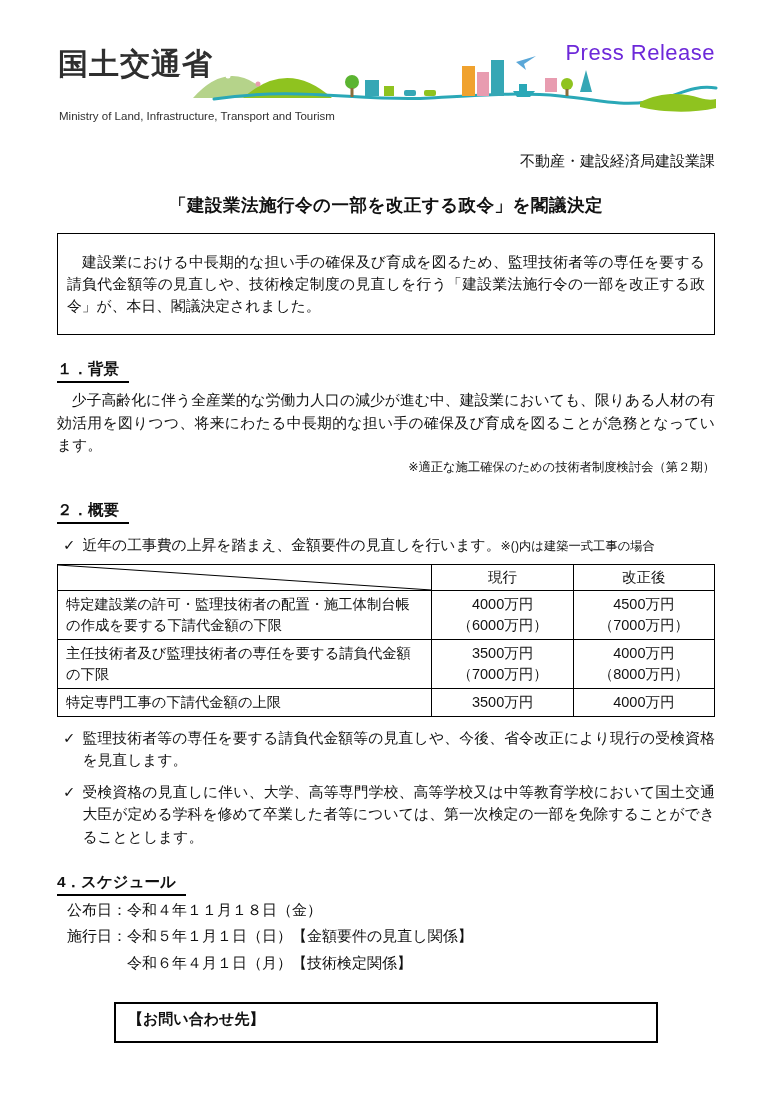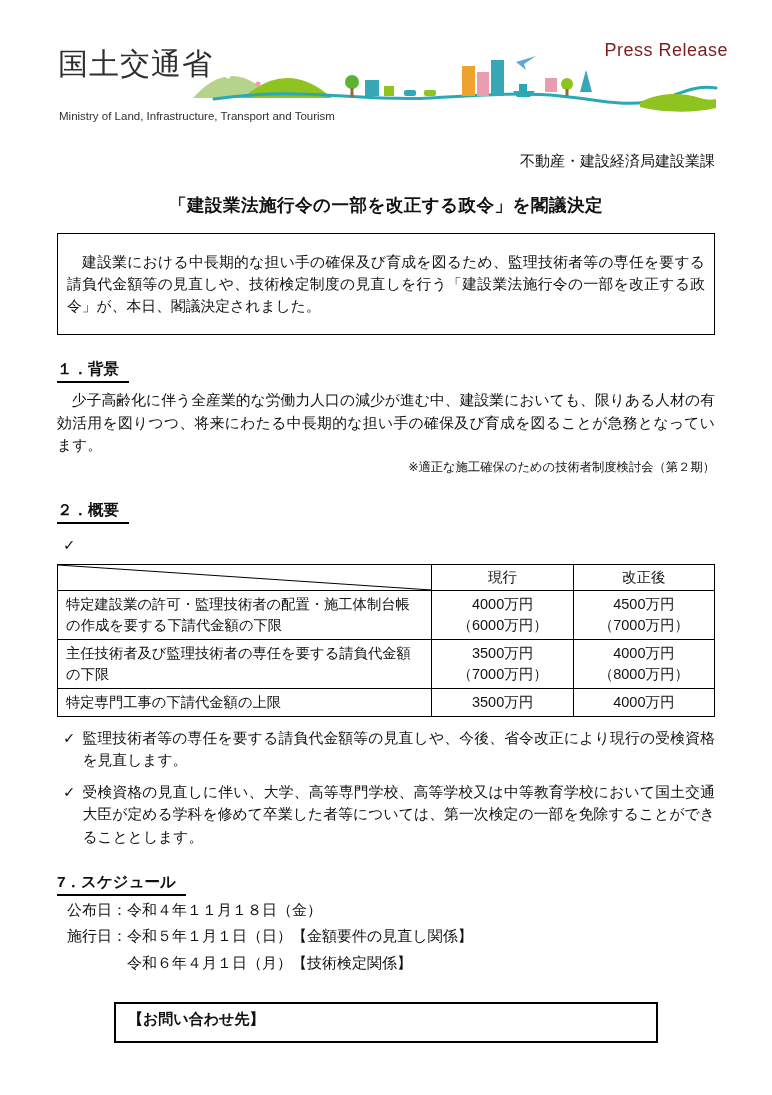--- a/index.html
+++ b/index.html
@@ -3,23 +3,23 @@
 <meta charset="utf-8">
 <style>
   * { margin:0; padding:0; box-sizing:border-box; }
   html,body { background:#ffffff; }
   body { font-family:"Liberation Sans","DejaVu Sans",sans-serif; color:#111; }
   .page { position:relative; width:772px; min-height:1095px; background:#fff; overflow:hidden; }
 
   
   .header { position:relative; height:138px; }
   .header-art { position:absolute; left:0; top:30px; width:772px; height:85px; pointer-events:none; }
-  .logo-jp { position:absolute; left:58px; top:44px; font-size:30px; font-weight:normal; color:#2f2f2f; letter-spacing:1px; }
+  .logo-jp { position:absolute; left:58px; top:44px; font-size:30px; font-weight:bold; color:#2f2f2f; letter-spacing:1px; }
   .logo-en { position:absolute; left:59px; top:110px; font-size:11.5px; color:#2f2f2f; }
-  .press-release { position:absolute; right:44px; top:40px; font-size:18px; color:#7f1d1d; letter-spacing:.5px; }
+  .press-release { position:absolute; right:57px; top:40px; font-size:22px; color:#6d28d9; letter-spacing:.5px; }
 
   
   .meta { margin:12px 57px 0; text-align:right; font-size:15px; line-height:1.5; }
   .doc-title { margin-top:20px; text-align:center; font-size:17.5px; font-weight:bold; letter-spacing:.5px; }
 
   
   .summary-box { margin:16px 57px 0; border:1.8px solid #000; padding:17px 9px; font-size:14.8px; line-height:1.5; text-align:justify; }
 
   
   .section { margin:0 57px; }
@@ -107,20 +107,21 @@
     <div class="sec-heading">１．背景</div>
     <p class="para">　少子高齢化に伴う全産業的な労働力人口の減少が進む中、建設業においても、限りある人材の有効活用を図りつつ、将来にわたる中長期的な担い手の確保及び育成を図ることが急務となっています。</p>
     <div class="note-right">※適正な施工確保のための技術者制度検討会（第２期）</div>
   </section>
 
   <section class="section">
     <div class="sec-heading">２．概要</div>
 
     <div class="bullet">
       <span class="check">✓</span>
+      <span class="btext"><span>近年の工事費の上昇を踏まえ、金額要件の見直しを行います。</span><span class="bnote">※()内は建築一式工事の場合</span></span>
     </div>
 
     <table class="amount-table">
       <thead>
         <tr>
           <th class="corner">
             <svg viewBox="0 0 100 100" preserveAspectRatio="none">
                 <line x1="0" y1="0" x2="100" y2="100" stroke="#000" stroke-width="1" vector-effect="non-scaling-stroke"></line>
               </svg>
           </th>
@@ -156,21 +157,21 @@
       <span class="btext">監理技術者等の専任を要する請負代金額等の見直しや、今後、省令改正により現行の受検資格を見直します。</span>
     </div>
 
     <div class="bullet">
       <span class="check">✓</span>
       <span class="btext">受検資格の見直しに伴い、大学、高等専門学校、高等学校又は中等教育学校において国土交通大臣が定める学科を修めて卒業した者等については、第一次検定の一部を免除することができることとします。</span>
     </div>
   </section>
 
   <section class="section">
-    <div class="sec-heading">7．スケジュール</div>
+    <div class="sec-heading">4．スケジュール</div>
     <div class="sched-line">公布日：令和４年１１月１８日（金）</div>
     <div class="sched-line">施行日：令和５年１月１日（日）【金額要件の見直し関係】</div>
     <div class="sched-line indent">令和６年４月１日（月）【技術検定関係】</div>
   </section>
 
   <div class="section">
     <div class="contact-box">
       <div class="contact-heading">【お問い合わせ先】</div>
 
     </div>

